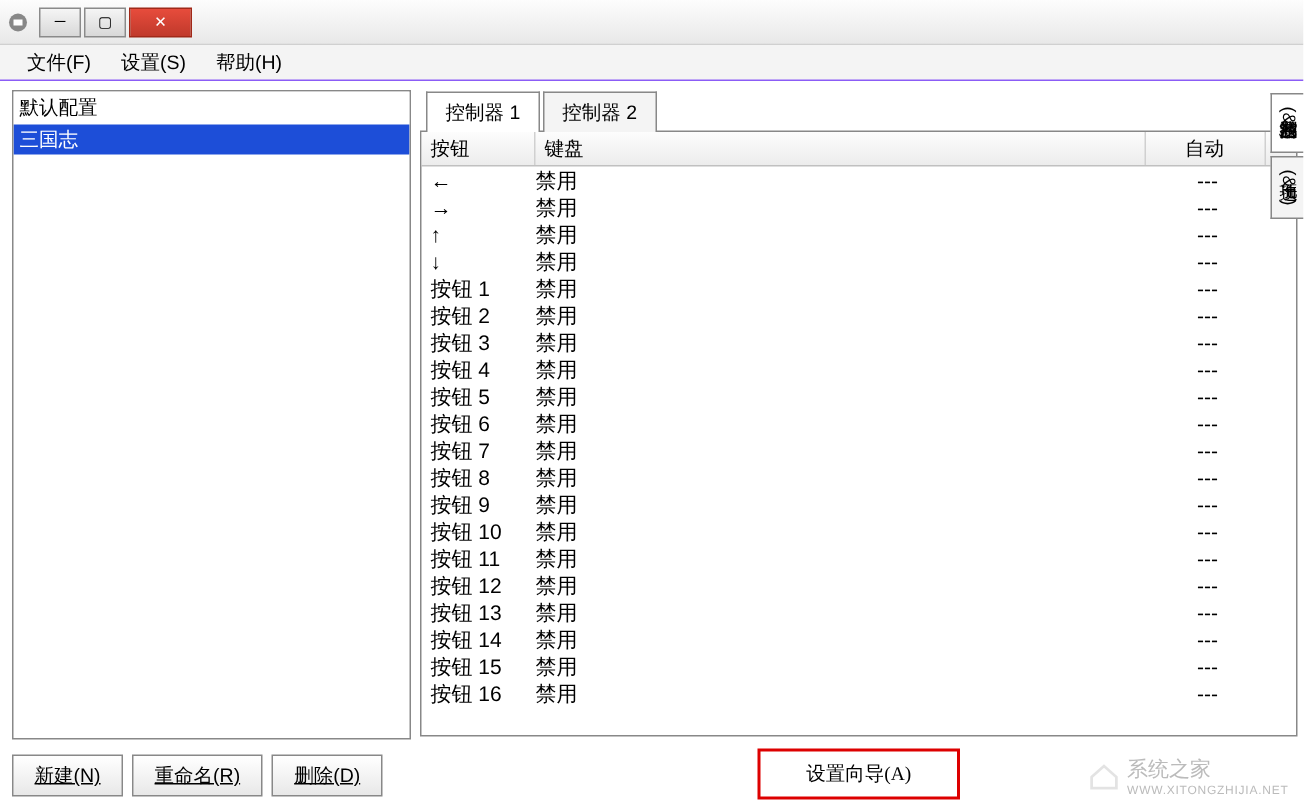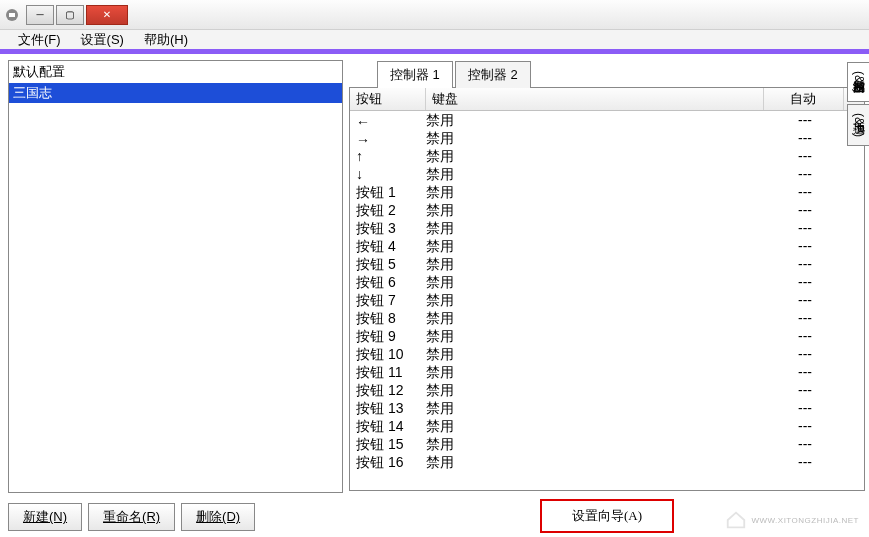--- a/index.html
+++ b/index.html
@@ -5,38 +5,38 @@
     * { margin: 0; padding: 0; box-sizing: border-box; font-family: "Microsoft YaHei", SimSun, sans-serif; }
     body { background: #fff; width: 869px; height: 537px; overflow: hidden; position: relative; }
     
     .titlebar { height: 30px; background: linear-gradient(#fdfdfd, #e8e8e8); border-bottom: 1px solid #d0d0d0; display: flex; align-items: center; padding: 0 4px; }
     .titlebar .icon { width: 16px; height: 16px; margin-right: 6px; }
     .titlebar .title { font-size: 13px; color: #333; flex: 1; }
     .win-controls { display: flex; gap: 2px; }
     .win-btn { width: 28px; height: 20px; border: 1px solid #8a8a8a; display: flex; align-items: center; justify-content: center; font-size: 10px; background: linear-gradient(#f5f5f5, #d8d8d8); cursor: pointer; }
     .win-btn.close { background: linear-gradient(#e74c3c, #c0392b); border-color: #a02818; color: #fff; width: 42px; }
     
-    .menubar { height: 24px; background: #f4f4f4; display: flex; align-items: center; padding: 0 8px; border-bottom: 5px solid #8b5cf6; }
+    .menubar { height: 24px; background: #f4f4f4; display: flex; align-items: center; padding: 0 8px; border-bottom: 1px solid #8b5cf6; }
     .menu-item { font-size: 13px; padding: 2px 10px; cursor: pointer; }
     
     .content { display: flex; height: calc(100% - 54px); padding: 6px 4px 4px 8px; gap: 6px; }
     
-    .left-panel { width: 335px; display: flex; flex-direction: column; }
+    .left-panel { width: 266px; display: flex; flex-direction: column; }
     .profile-list { flex: 1; border: 1px solid #888; background: #fff; overflow: auto; }
     .profile-list .header { font-size: 13px; padding: 2px 4px; background: #fff; }
     .profile-item { font-size: 13px; padding: 1px 4px; cursor: pointer; }
     .profile-item.selected { background: #1d4ed8; color: #fff; }
     
     .button-row { display: flex; gap: 6px; margin-top: 8px; padding: 2px 0; }
     .btn { border: 1px solid #888; background: linear-gradient(#fff, #e8e8e8); padding: 4px 14px; font-size: 13px; cursor: pointer; text-decoration: underline; }
     
     .right-panel { flex: 1; display: flex; flex-direction: column; position: relative; }
     .tabs { display: flex; margin-left: 4px; }
     .tab { border: 1px solid #888; border-bottom: none; padding: 4px 12px; font-size: 13px; background: #f4f4f4; cursor: pointer; margin-right: 2px; position: relative; top: 1px; }
-    .tab.active { background: #fff; z-index: 2; margin-left: 24px; }
+    .tab.active { background: #fff; z-index: 2; }
     
     .mapping-table { flex: 1; border: 1px solid #888; background: #fff; overflow: hidden; display: flex; flex-direction: column; }
     .table-header { display: flex; background: linear-gradient(#fdfdfd, #ececec); border-bottom: 1px solid #c0c0c0; font-size: 13px; }
     .th { padding: 2px 6px; border-right: 1px solid #d0d0d0; }
     .th.button-col { width: 76px; }
     .th.key-col { flex: 1; }
     .th.auto-col { width: 60px; margin-left: 20px; }
     .th.scroll-col { width: 20px; border-right: none; }
     
     .table-body { flex: 1; overflow-y: scroll; font-family: SimSun, monospace; }
@@ -219,15 +219,16 @@
 <div class="side-tabs">
   <div class="side-tab active">游戏控制器(&amp;J)</div>
   <div class="side-tab">选项(&amp;P)</div>
 </div>
 
 <div class="watermark">
   <svg width="22" height="22" viewBox="0 0 24 24">
       <path d="M3 12 L12 4 L21 12 L21 20 L3 20 Z" fill="none" stroke="#bbb" stroke-width="2"></path>
     </svg>
   <div>
+    <div style="font-size:14px">系统之家</div>
     <div style="font-size:8px;letter-spacing:0.5px">WWW.XITONGZHIJIA.NET</div>
   </div>
 </div>
 
 </body></html>

